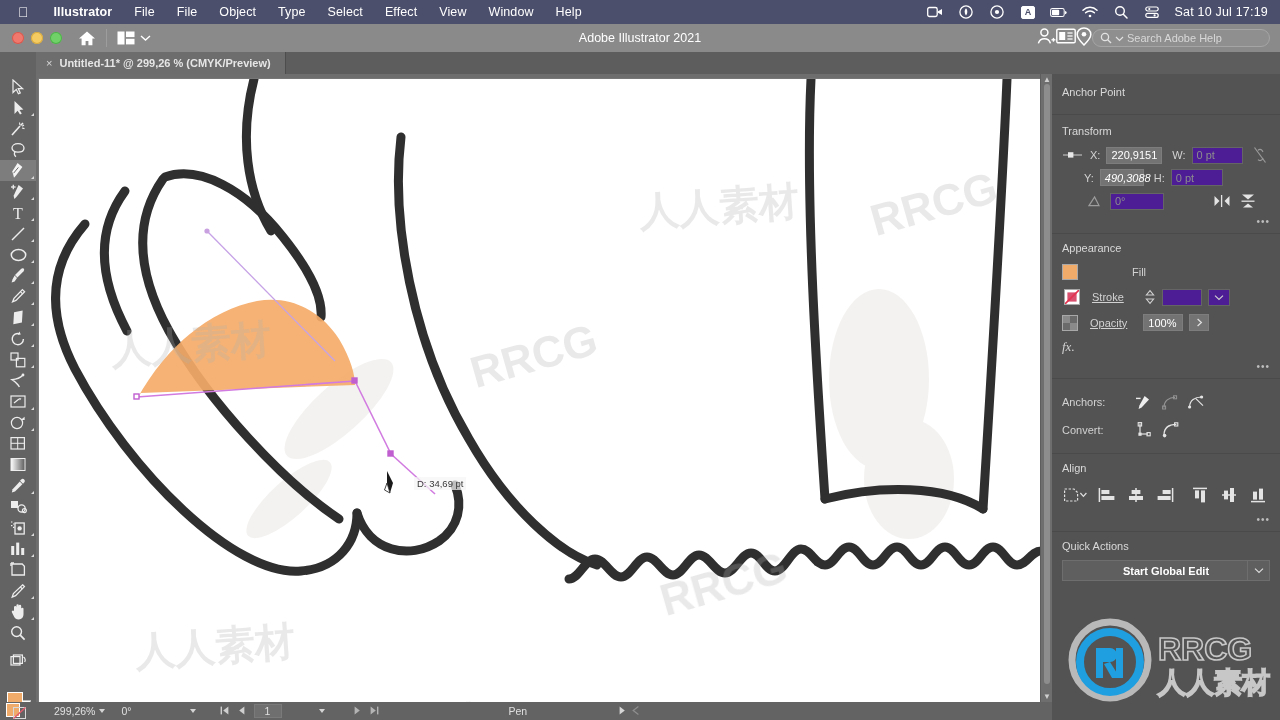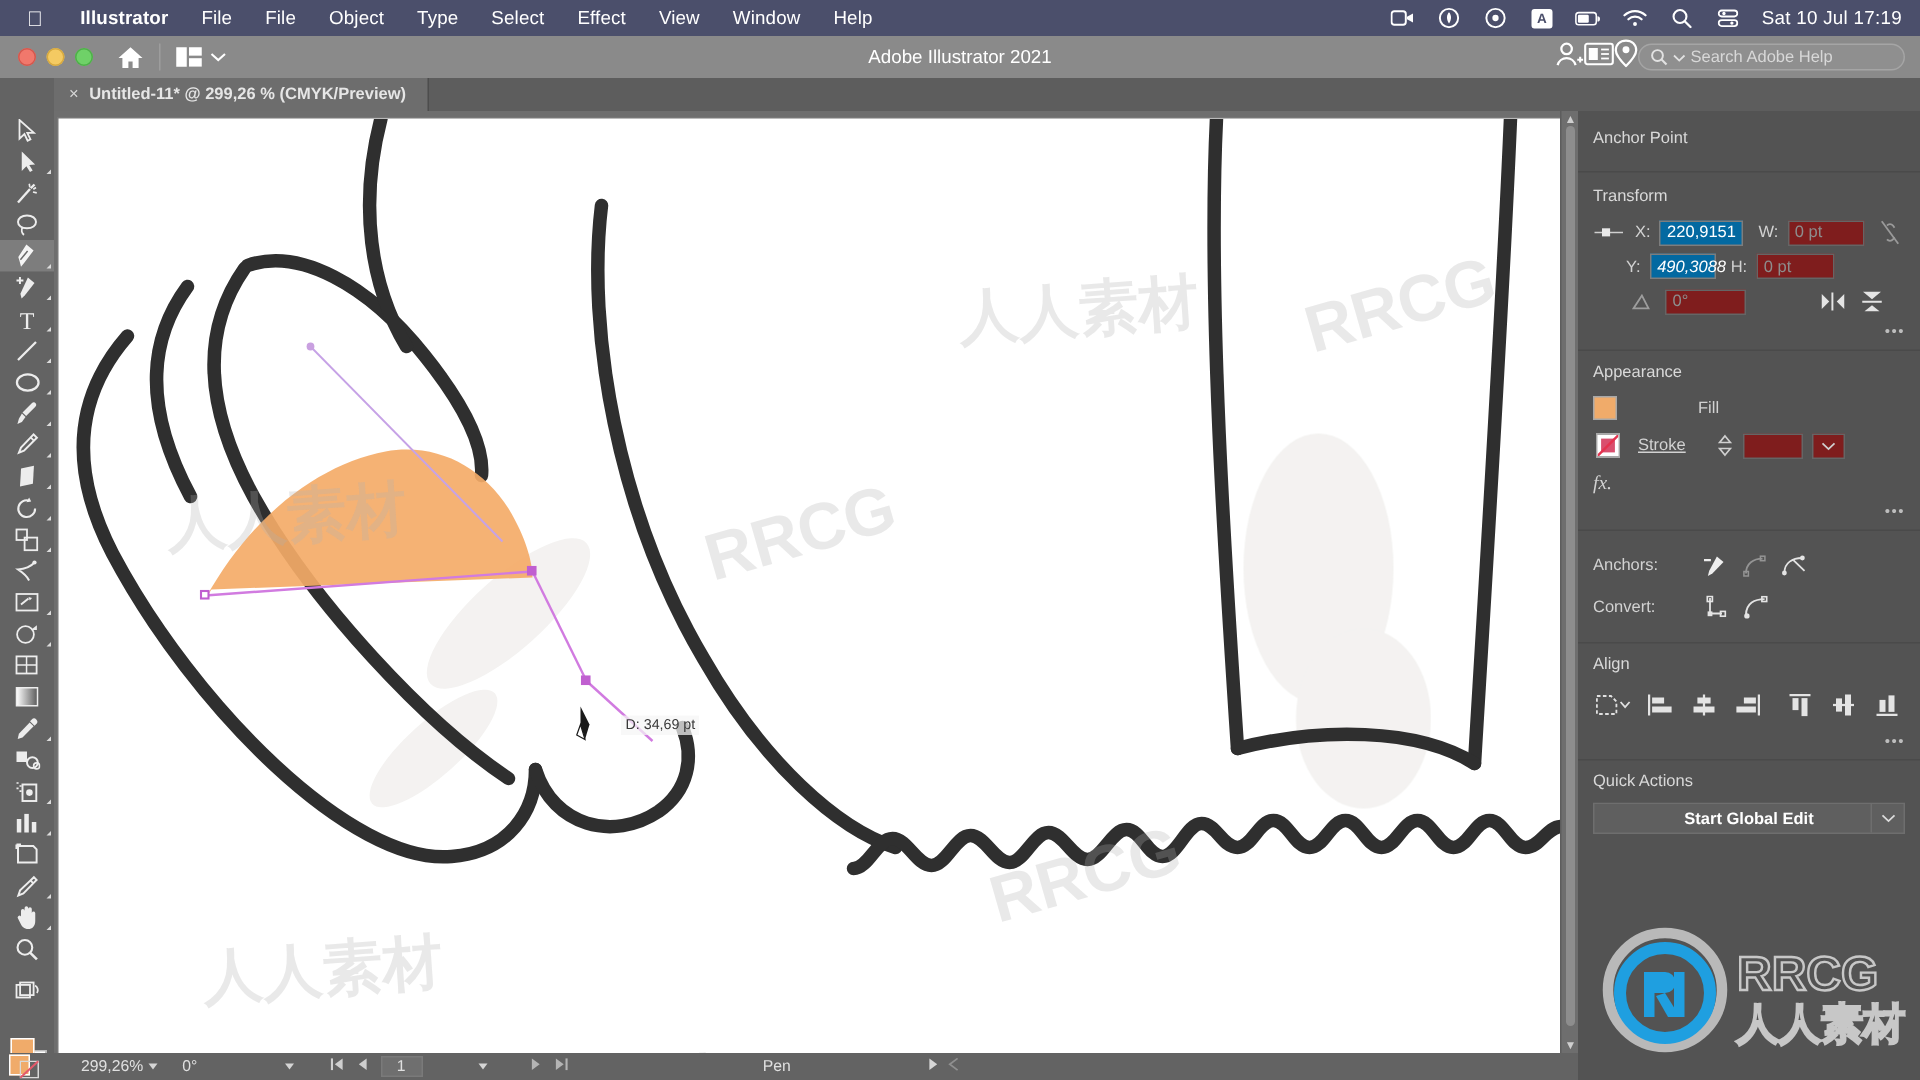--- a/index.html
+++ b/index.html
@@ -105,24 +105,24 @@
     background:#535353; z-index:18; color:#d6d6d6; font-size:11px;
   }
   .panel-tabs { display:flex; height:22px; background:#4a4a4a; align-items:stretch; }
   .ptab { padding:0 12px; display:flex; align-items:center; font-size:11px; color:#c2c2c2; }
   .ptab.active { background:#535353; color:#ffffff; font-weight:bold; }
   .psection-title { padding:8px 10px 2px 10px; color:#d9d9d9; font-size:11px; }
   .pdivider { height:1px; background:#4a4a4a; margin:6px 0 0 0; }
   .row { display:flex; align-items:center; gap:6px; padding:0 10px; }
 
   .field {
-    background:#0369a1; border:1px solid #7d7d7d; height:17px; color:#ffffff;
+    background:#737373; border:1px solid #7d7d7d; height:17px; color:#ffffff;
     font-size:11px; display:flex; align-items:center; padding:0 4px;
   }
-  .field.dim { background:#7f1d1d; border-color:#656565; color:#8d8d8d; }
+  .field.dim { background:#4c1d95; border-color:#656565; color:#8d8d8d; }
   .lbl { color:#d2d2d2; font-size:11px; }
 
   .swatch { width:16px; height:16px; border:1px solid #a8a8a8; }
   .sw-fill { background:#f0ab6a; }
 
   .btn-global {
     margin:6px 10px 0 10px; height:21px; background:#5f5f5f; border:1px solid #6e6e6e;
     display:flex; align-items:center; justify-content:center; color:#ffffff; font-size:11px; font-weight:bold;
     position:relative;
   }
@@ -684,20 +684,36 @@
           </svg>
       </span>
       <span class="field dim" style="width:40px;"></span>
       <span class="field dim" style="width:22px;justify-content:center;">
         <svg width="10" height="7" viewBox="0 0 10 7">
             <path d="M1 1.6 L5 5.4 L9 1.6" fill="none" stroke="#d0d0d0" stroke-width="1.2"></path>
           </svg>
       </span>
     </div>
 
+    <div class="row" style="margin-top:8px;">
+      <span class="swatch" style="background:#5f5f5f;position:relative;">
+        <svg width="14" height="14" viewBox="0 0 14 14" style="display:block;">
+            <rect width="14" height="14" fill="#6a6a6a"></rect>
+            <rect x="0" y="0" width="7" height="7" fill="#8a8a8a"></rect>
+            <rect x="7" y="7" width="7" height="7" fill="#8a8a8a"></rect>
+          </svg>
+      </span>
+      <span class="lbl" style="margin-left:6px;text-decoration:underline;">Opacity</span>
+      <span class="field" style="width:40px;margin-left:10px;">100%</span>
+      <span class="field" style="width:20px;justify-content:center;">
+        <svg width="7" height="9" viewBox="0 0 7 9">
+            <path d="M1.6 1 L5.4 4.5 L1.6 8" fill="none" stroke="#e0e0e0" stroke-width="1.2"></path>
+          </svg>
+      </span>
+    </div>
 
     <div class="row" style="margin-top:8px;">
       <span class="lbl" style="font-style:italic;font-family:'Liberation Serif',serif;font-size:13px;">fx.</span>
     </div>
 
     <div class="dots" style="margin-top:4px;">•••</div>
     <div class="pdivider"></div>
 
     <div class="row" style="margin-top:14px;">
       <span class="lbl" style="width:56px;">Anchors:</span>

